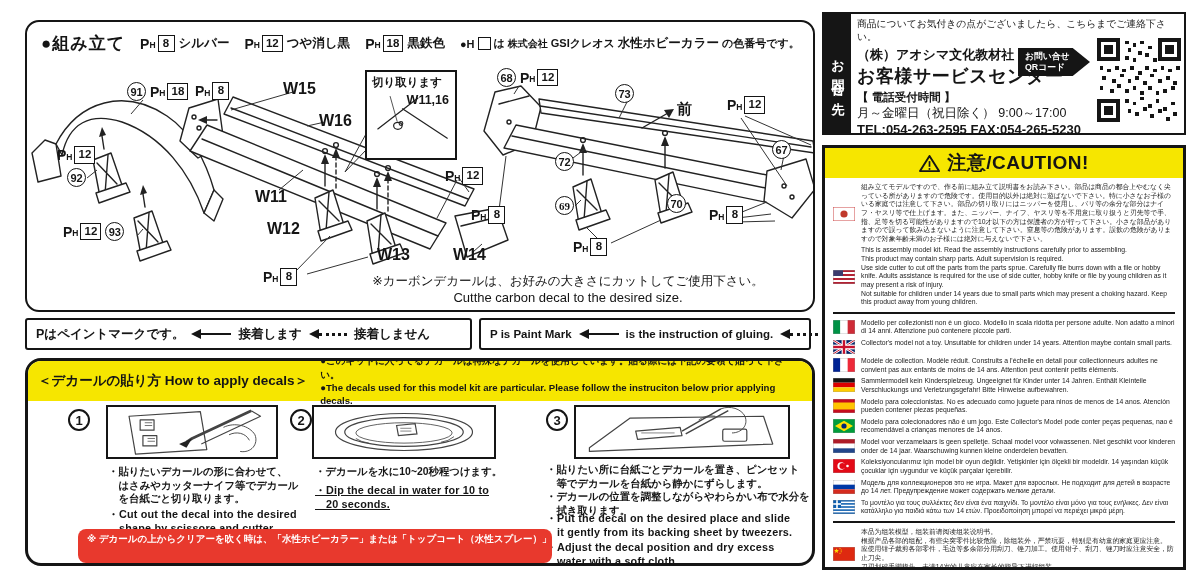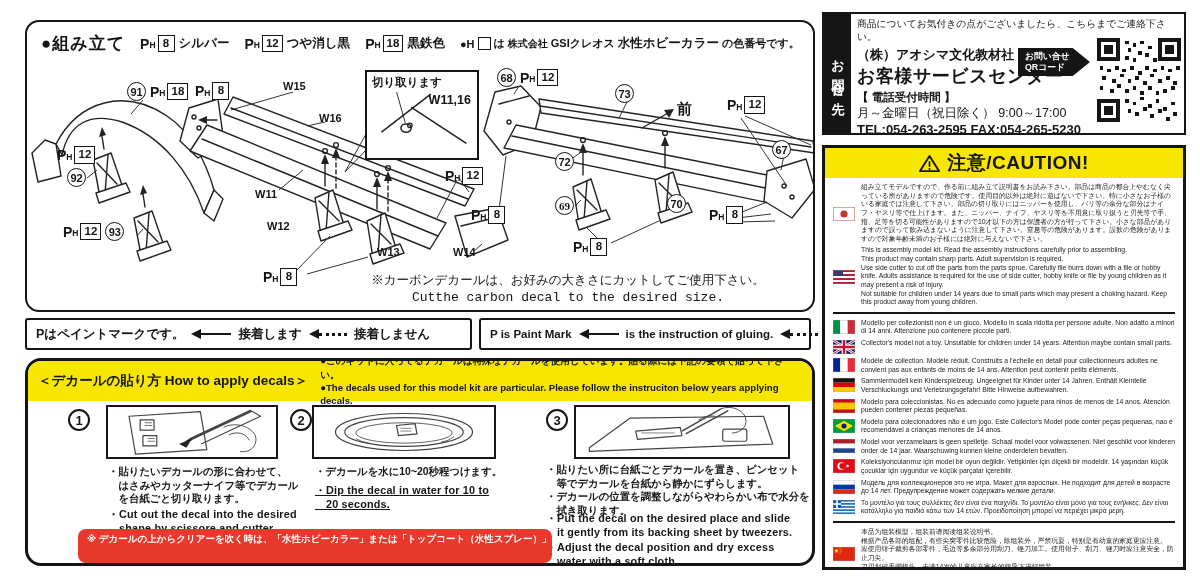--- a/index.html
+++ b/index.html
@@ -16,29 +16,29 @@
   .ph-p{font-size:14px;}
   .ph-h{font-size:8.5px;margin-top:4px;}
   .ph-box{display:inline-block;border:1.5px solid #151515;font-size:11.5px;line-height:1;padding:2px 3px;margin-left:2px;background:#fff;min-width:9px;text-align:center;}
   .h-note{display:flex;align-items:center;gap:3px;font-size:11px;font-weight:bold;}
   .empty-box{width:11px;height:11px;border:1.5px solid #151515;display:inline-block;background:#fff;}
   .h-note .small{font-size:10px;}
   .h-note .brand{font-size:12.5px;}
 
   .dlbl{position:absolute;display:flex;align-items:center;gap:4px;white-space:nowrap;}
   .circ{display:inline-flex;align-items:center;justify-content:center;width:19px;height:19px;border:1.6px solid #151515;border-radius:50%;font-size:11px;font-weight:bold;background:#fff;box-sizing:border-box;}
-  .wlbl{font-weight:bold;font-size:11px;text-align:center;}
+  .wlbl{font-weight:bold;font-size:16px;text-align:center;}
   .front-lbl{font-weight:bold;font-size:15px;}
 
-  .inset{position:absolute;left:338px;top:48px;width:114px;height:90px;border:2px solid #151515;background:#fff;box-sizing:border-box;}
+  .inset{position:absolute;left:338px;top:48px;width:92px;height:90px;border:2px solid #151515;background:#fff;box-sizing:border-box;}
   .inset-title{position:absolute;left:5px;top:3px;font-size:11.5px;font-weight:bold;}
   .inset-parts{position:absolute;right:6px;top:21px;font-size:12.5px;font-weight:bold;}
   .inset-svg{position:absolute;left:0;top:0;width:100%;height:100%;}
 
-  .carbon{position:absolute;left:300px;top:252px;width:482px;text-align:center;line-height:1.25;font-family:Liberation Mono, monospace;}
+  .carbon{position:absolute;left:300px;top:252px;width:482px;text-align:center;line-height:1.25;}
   .carbon-jp{font-size:12.5px;}
   .carbon-en{font-size:13px;}
 
   
   .pm-bar{position:absolute;top:318px;height:32px;border:2px solid #151515;border-radius:3px;box-sizing:border-box;display:flex;align-items:center;padding:0 9px;gap:7px;font-weight:bold;background:#fff;white-space:nowrap;}
   .pm-jp{left:25px;width:447px;font-size:12.5px;}
   .pm-en{left:479px;width:332px;font-size:11.5px;}
   .arr{display:inline-flex;align-items:center;}
   .arr .head{width:0;height:0;border-top:5.5px solid transparent;border-bottom:5.5px solid transparent;border-right:10px solid #151515;}
   .arr .line{width:30px;height:0;border-top:2.5px solid #151515;}
@@ -384,21 +384,21 @@
         <span class="head"></span>
         <span class="line"></span>
       </span>
     <span>is the location no gluing.</span>
   </div>
 
   <div class="decal-box">
     <div class="decal-head">
       <span class="decal-title">＜デカールの貼り方 How to apply decals＞</span>
       <span class="decal-notes">●このキットに入ってるデカールは特殊なデカールを使用しています。貼る際には下記の要領で貼って下さい。
-●The decals used for this model kit are particular. Please follow the instruciton below years applying decals.</span>
+●The decals used for this model kit are particular. Please follow the instruciton below prior applying decals.</span>
     </div>
 
     <div class="step-num" style="left:40px;top:48px;">1</div>
     <svg class="step-fig" style="left:78px;top:44px;" width="172" height="54" viewBox="0 0 172 54">
       <g fill="none" stroke="#444" stroke-width="1.3" stroke-linejoin="round">
         <path d="M18,10 L95,5 L102,46 L25,51 Z" fill="#fff"></path>
         <rect x="30" y="14" width="15" height="11"></rect>
           <rect x="33" y="31" width="15" height="11"></rect>
         <path d="M35,17 h8 M35,20 h8 M38,34 h8 M38,37 h8" stroke-width="0.8"></path>
         <path d="M150,4 L86,34 L80,38" stroke-width="3"></path>

